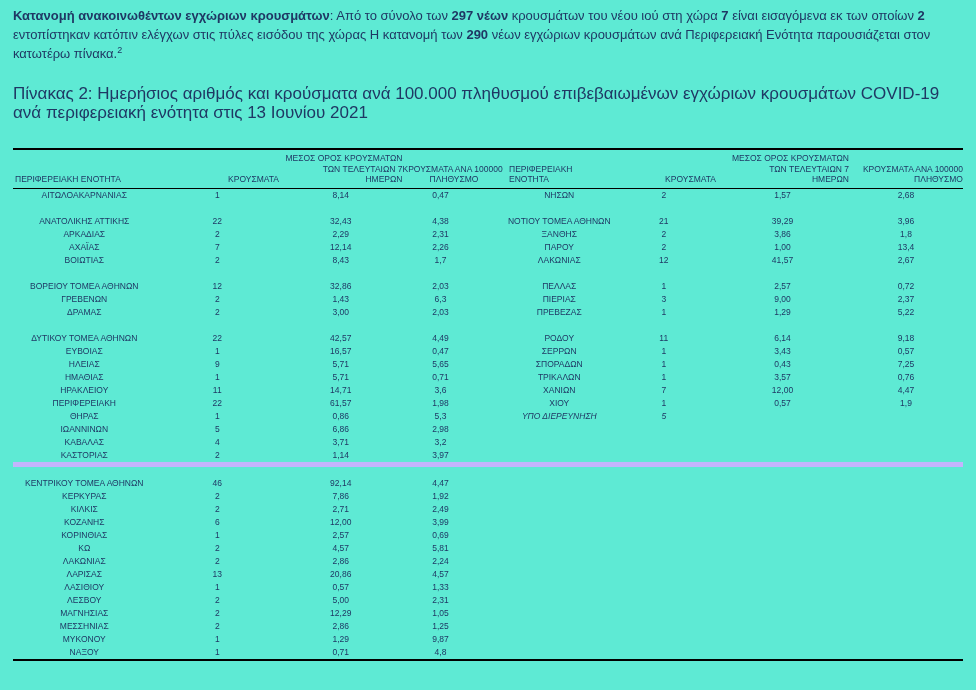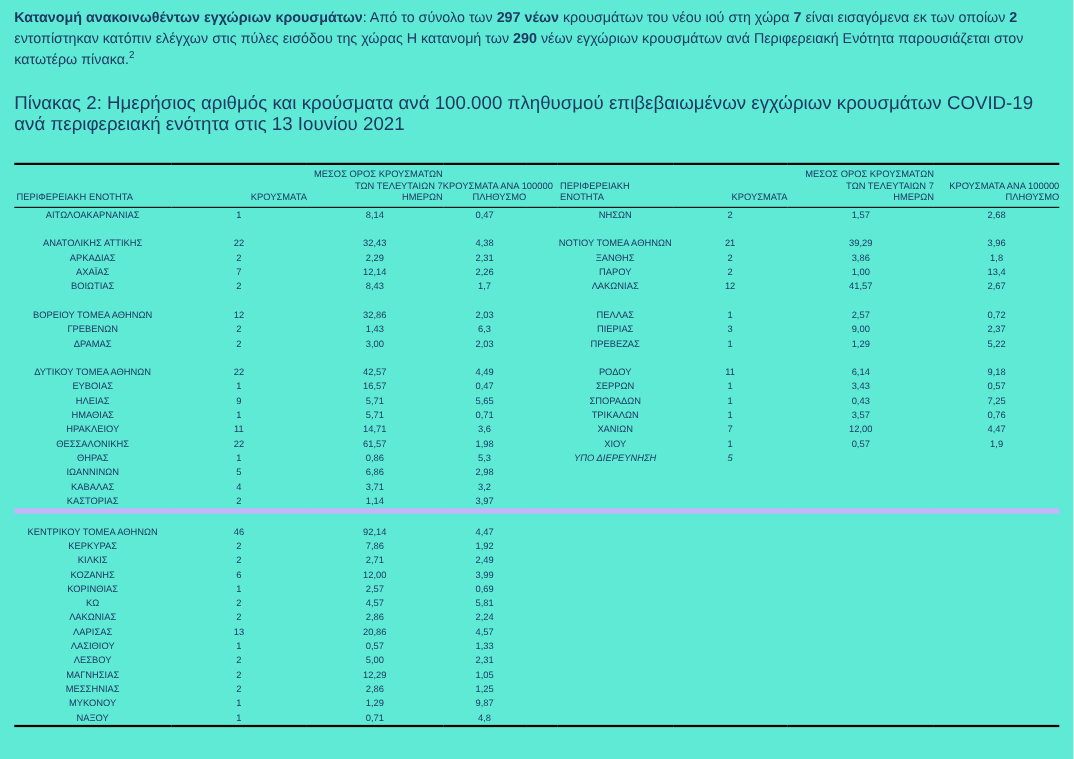--- a/index.html
+++ b/index.html
@@ -281,21 +281,21 @@
           <td>11</td>
           <td>14,71</td>
           <td>3,6</td>
           <td class="gap"></td>
           <td>ΧΑΝΙΩΝ</td>
           <td>7</td>
           <td>12,00</td>
           <td>4,47</td>
         </tr>
         <tr>
-          <td>ΘΕΣΣΑΛΟΝΙΚΗΣ</td>
+          <td>ΠΕΡΙΦΕΡΕΙΑΚΗ</td>
           <td>22</td>
           <td>61,57</td>
           <td>1,98</td>
           <td class="gap"></td>
           <td>ΧΙΟΥ</td>
           <td>1</td>
           <td>0,57</td>
           <td>1,9</td>
         </tr>
         <tr>

